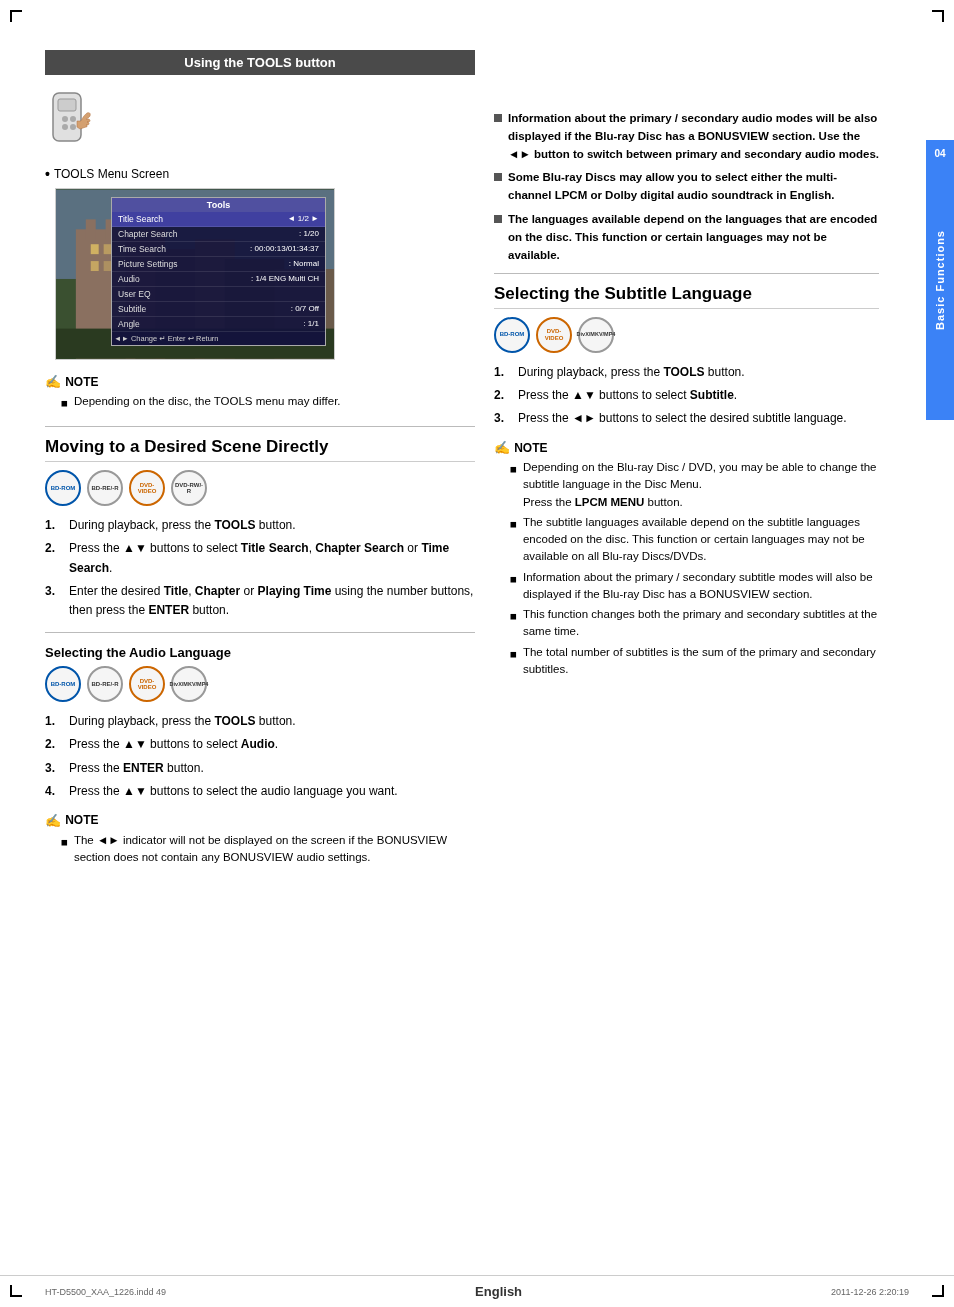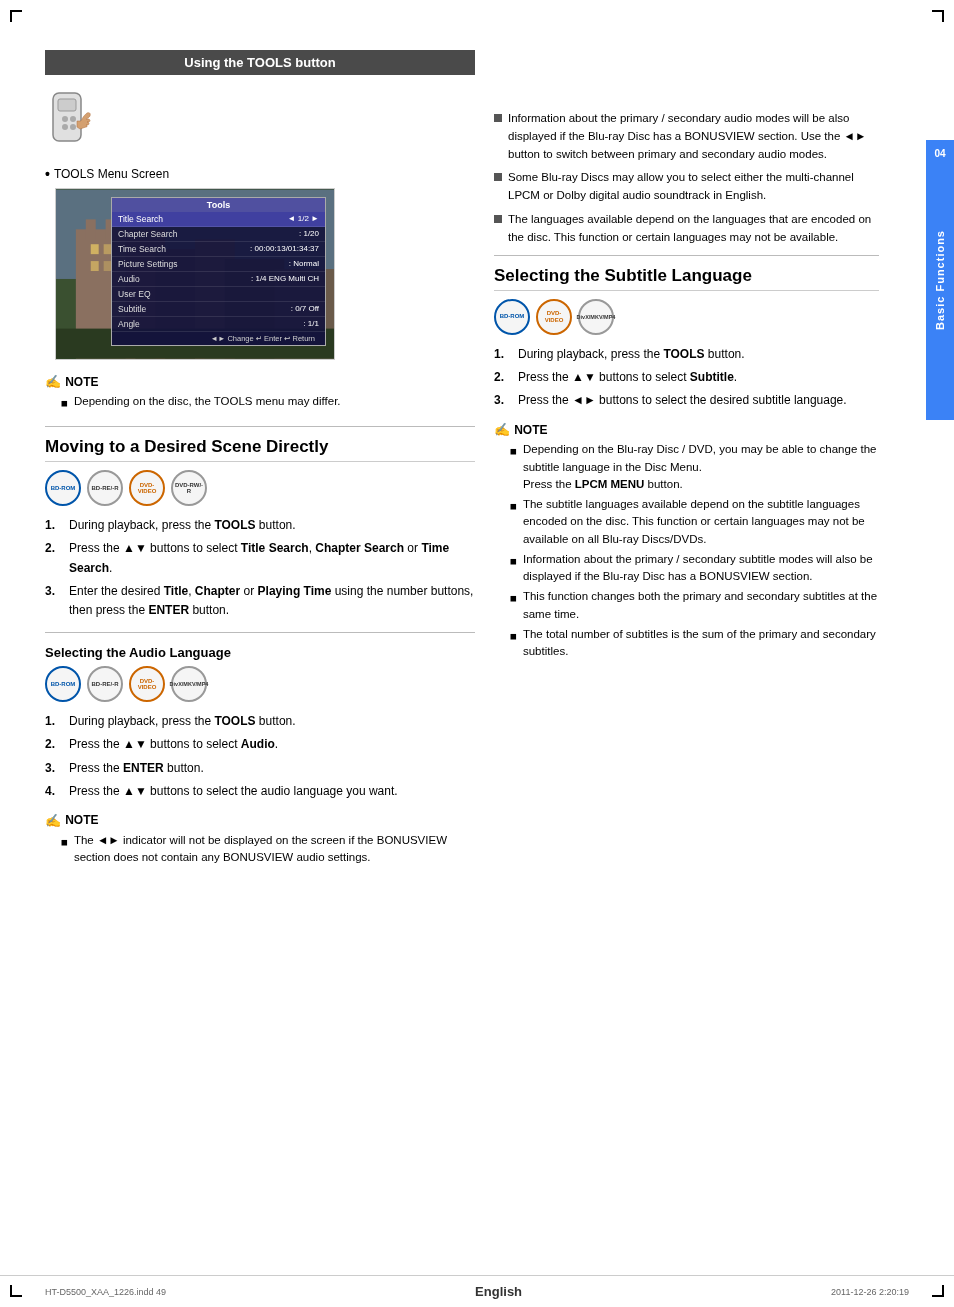--- a/index.html
+++ b/index.html
@@ -187,22 +187,22 @@
       background: #4040a0;
       color: #fff;
     }
     .tools-menu-row .row-label { font-weight: normal; }
     .tools-menu-row .row-value { color: #fff; font-size: 8px; }
 
     .tools-menu-footer {
       background: rgba(20,20,60,0.9);
       color: #ccc;
       font-size: 7.5px;
-      padding: 2px 10px;
-      text-align: right;
+      padding: 2px 2px;
+      text-align: left;
     }
 
     
     .note-section {
       margin-bottom: 14px;
     }
     .note-header {
       display: flex;
       align-items: center;
       gap: 4px;
@@ -325,20 +325,21 @@
     
     .section-divider {
       border: none;
       border-top: 1px solid #bbb;
       margin: 8px 0;
     }
 
     b, strong { font-weight: bold; }
 
     .right-note-items {
+      font-weight: bold;
     }
     .right-note-item {
       display: flex;
       gap: 6px;
       font-size: 11.5px;
       line-height: 1.55;
       margin-bottom: 6px;
     }
     .square-bullet {
       flex-shrink: 0;

